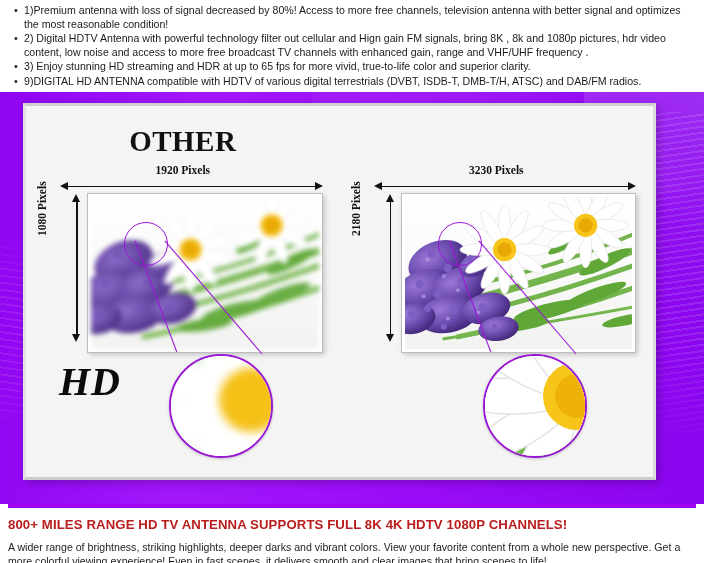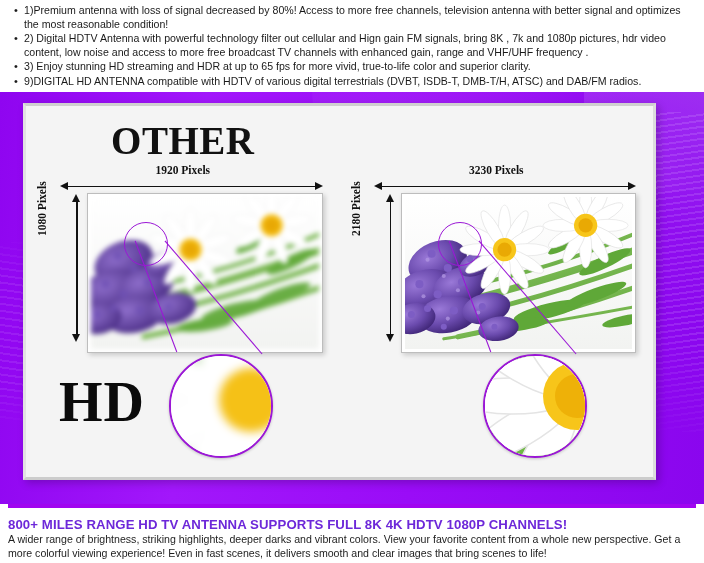--- a/index.html
+++ b/index.html
@@ -123,21 +123,21 @@
   }
 
   
   .panel-title {
     position: absolute;
     top: 17px;
     left: 0; right: 0;
     text-align: center;
     font-family: "Liberation Serif", serif;
     font-weight: bold;
-    font-size: 39px;
+    font-size: 29px;
     letter-spacing: .5px;
     line-height: 36px;
   }
   .title-other { color: #111111; }
   .title-our {
     background-image: linear-gradient(100deg, #a02ce8 0%, #7a45ef 30%, #2b86f5 68%, #12b4f8 100%);
     -webkit-background-clip: text;
             background-clip: text;
     color: transparent;
     -webkit-text-fill-color: transparent;
@@ -277,26 +277,27 @@
     left: 0; top: 0;
     width: 100%; height: 100%;
     pointer-events: none;
     overflow: visible;
   }
 
   
   .quality-label {
     position: absolute;
     left: 33px;
-    top: 268px;
+    top: 248px;
     font-family: "Liberation Serif", serif;
     font-weight: bold;
-    font-size: 56px;
+    font-size: 40px;
     line-height: 56px;
     letter-spacing: 1px;
+    font-style: italic;
   }
   .label-hd { color: #0b0b0b; }
   .label-4k {
     background-image: linear-gradient(105deg, #cf2fe0 0%, #8a4cf2 32%, #2f86f6 66%, #05b9fb 100%);
     -webkit-background-clip: text;
             background-clip: text;
     color: transparent;
     -webkit-text-fill-color: transparent;
   }
 
@@ -308,41 +309,41 @@
   }
   .footer-rule {
     height: 4px;
     background: #a005f0;
     margin: 0 0 9px 0;
     width: 688px;
   }
   .footer-heading {
     font-size: 13.2px;
     font-weight: bold;
-    color: #6d28d9;
+    color: #b91c1c;
     letter-spacing: .1px;
-    margin-bottom: 0;
+    margin-bottom: 8px;
   }
   .footer-body {
     font-size: 10.6px;
     line-height: 14.5px;
     color: #1d1d1d;
   }
 </style>
 </head>
 <body>
 
 <div class="bullets">
   <div class="bullet-row">
     <span class="bullet-dot">•</span>
     <span class="bullet-text">1)Premium antenna with loss of signal decreased by 80%! Access to more free channels, television antenna with better signal and optimizes the most reasonable condition!</span>
   </div>
   <div class="bullet-row">
     <span class="bullet-dot">•</span>
-    <span class="bullet-text">2) Digital HDTV Antenna with powerful technology filter out cellular and Hign gain FM signals, bring 8K , 7k and 1080p pictures, hdr video content, low noise and access to more free broadcast TV channels with enhanced gain, range and VHF/UHF frequency .</span>
+    <span class="bullet-text">2) Digital HDTV Antenna with powerful technology filter out cellular and Hign gain FM signals, bring 8K , 8k and 1080p pictures, hdr video content, low noise and access to more free broadcast TV channels with enhanced gain, range and VHF/UHF frequency .</span>
   </div>
   <div class="bullet-row">
     <span class="bullet-dot">•</span>
     <span class="bullet-text">3) Enjoy stunning HD streaming and HDR at up to 65 fps for more vivid, true-to-life color and superior clarity.</span>
   </div>
   <div class="bullet-row">
     <span class="bullet-dot">•</span>
     <span class="bullet-text">9)DIGITAL HD ANTENNA compatible with HDTV of various digital terrestrials (DVBT, ISDB-T, DMB-T/H, ATSC) and DAB/FM radios.</span>
   </div>
 </div>

